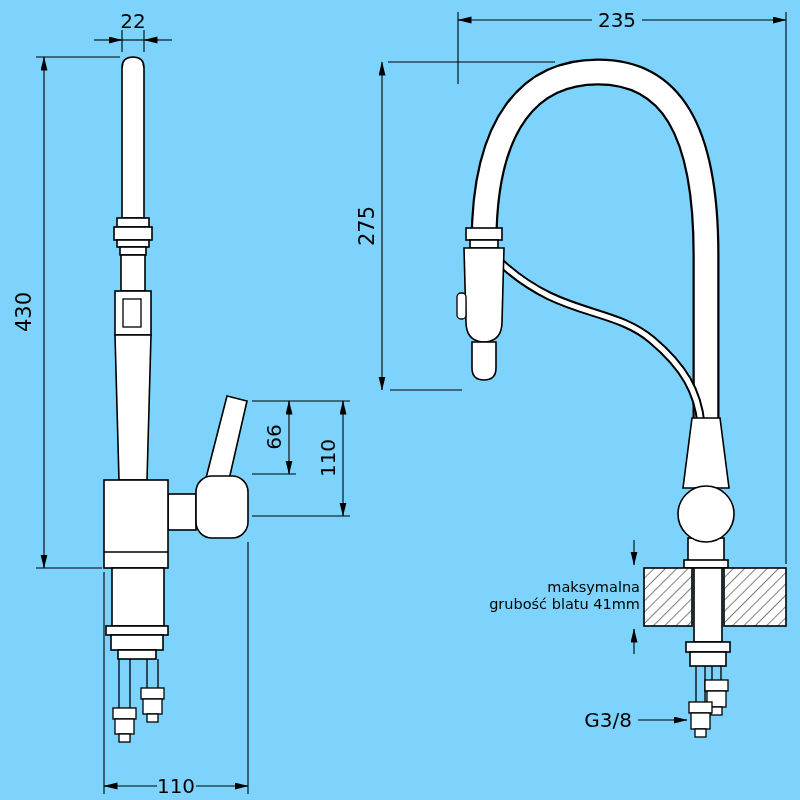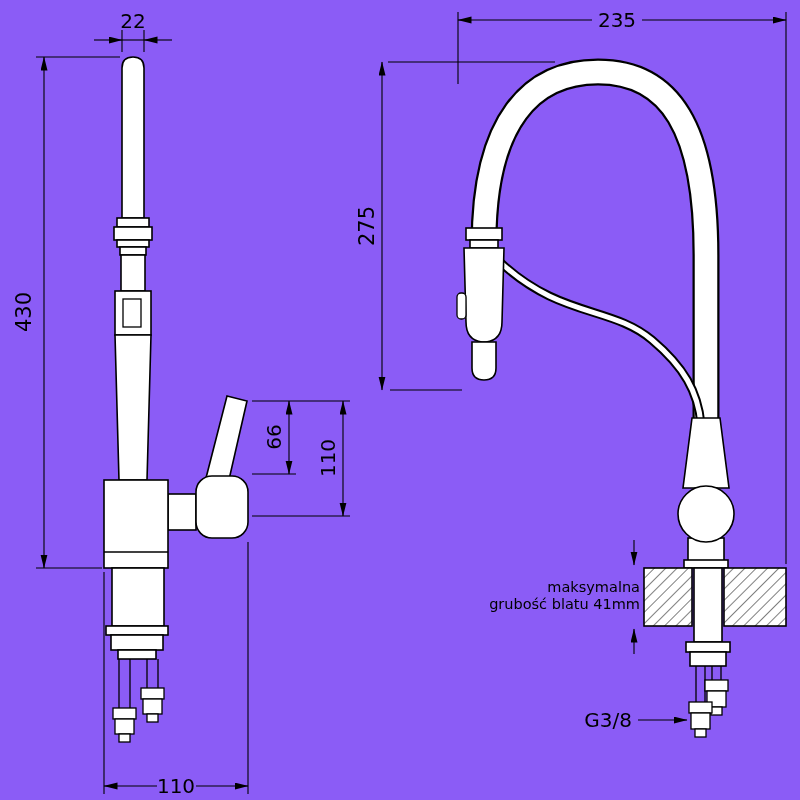--- a/index.html
+++ b/index.html
@@ -1,16 +1,16 @@
 <!DOCTYPE html>
 <html><head>
 <meta charset="utf-8">
 <style>
   html,body{margin:0;padding:0;background:#fff;}
-  .canvas{width:800px;height:800px;background:#8b5cf6;overflow:hidden;}
+  .canvas{width:800px;height:800px;background:#7dd3fc;overflow:hidden;}
   svg{display:block;}
   text{font-family:"DejaVu Sans", "Liberation Sans", sans-serif;fill:#000;}
   .dim{stroke:#000;stroke-width:1.1;fill:none;}
   .obj{stroke:#000;stroke-width:1.6;fill:#fff;}
   .thin{stroke:#000;stroke-width:1.3;fill:#fff;}
 </style>
 </head>
 <body>
 
 <div class="canvas">

